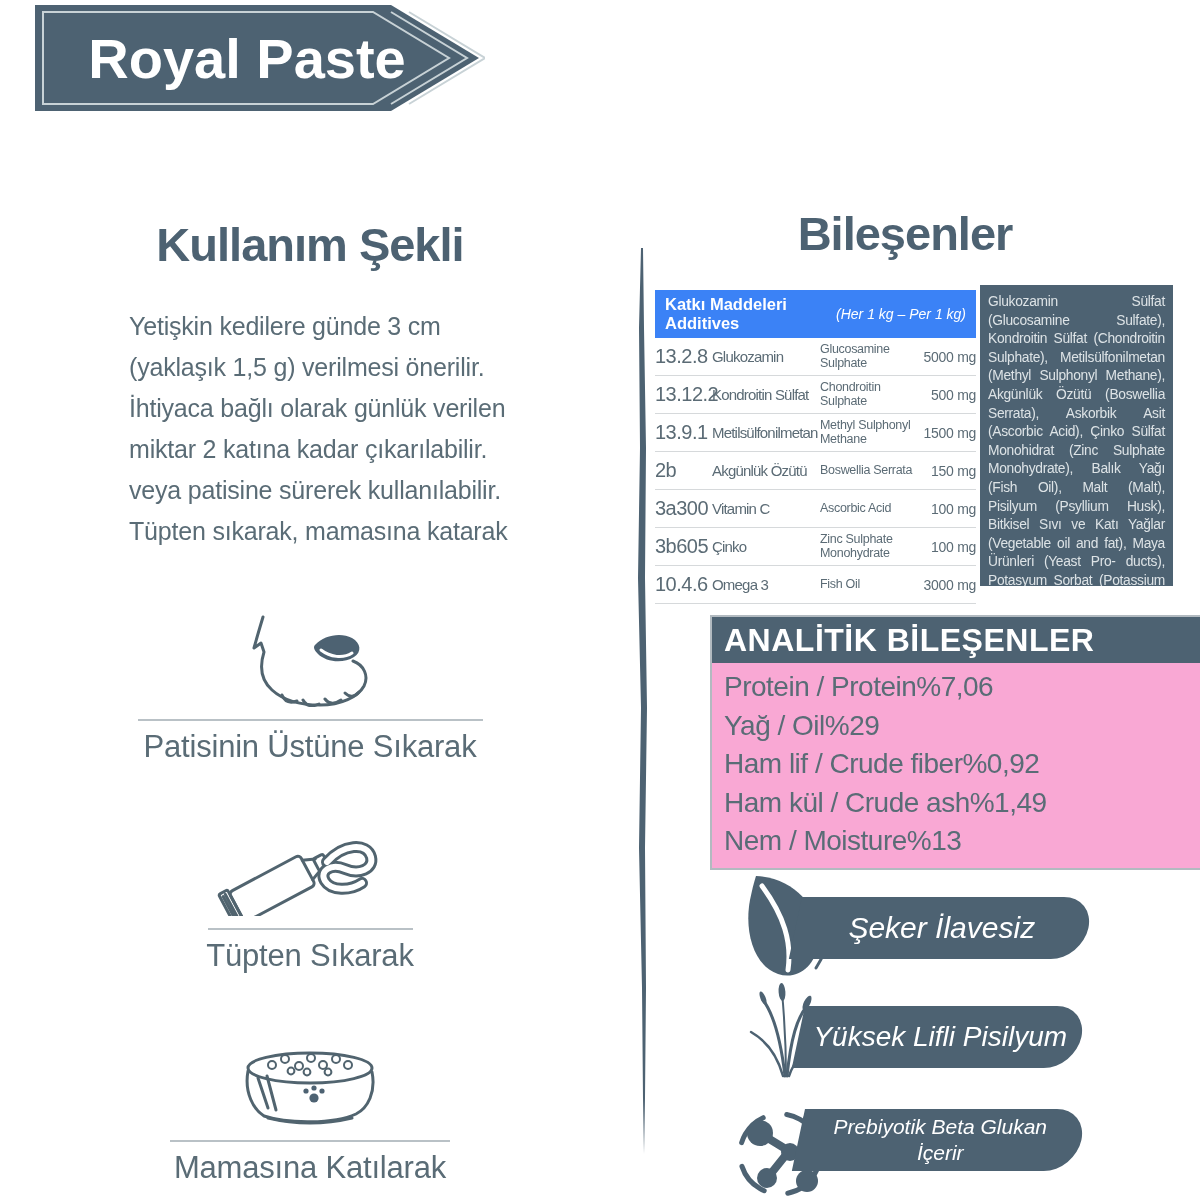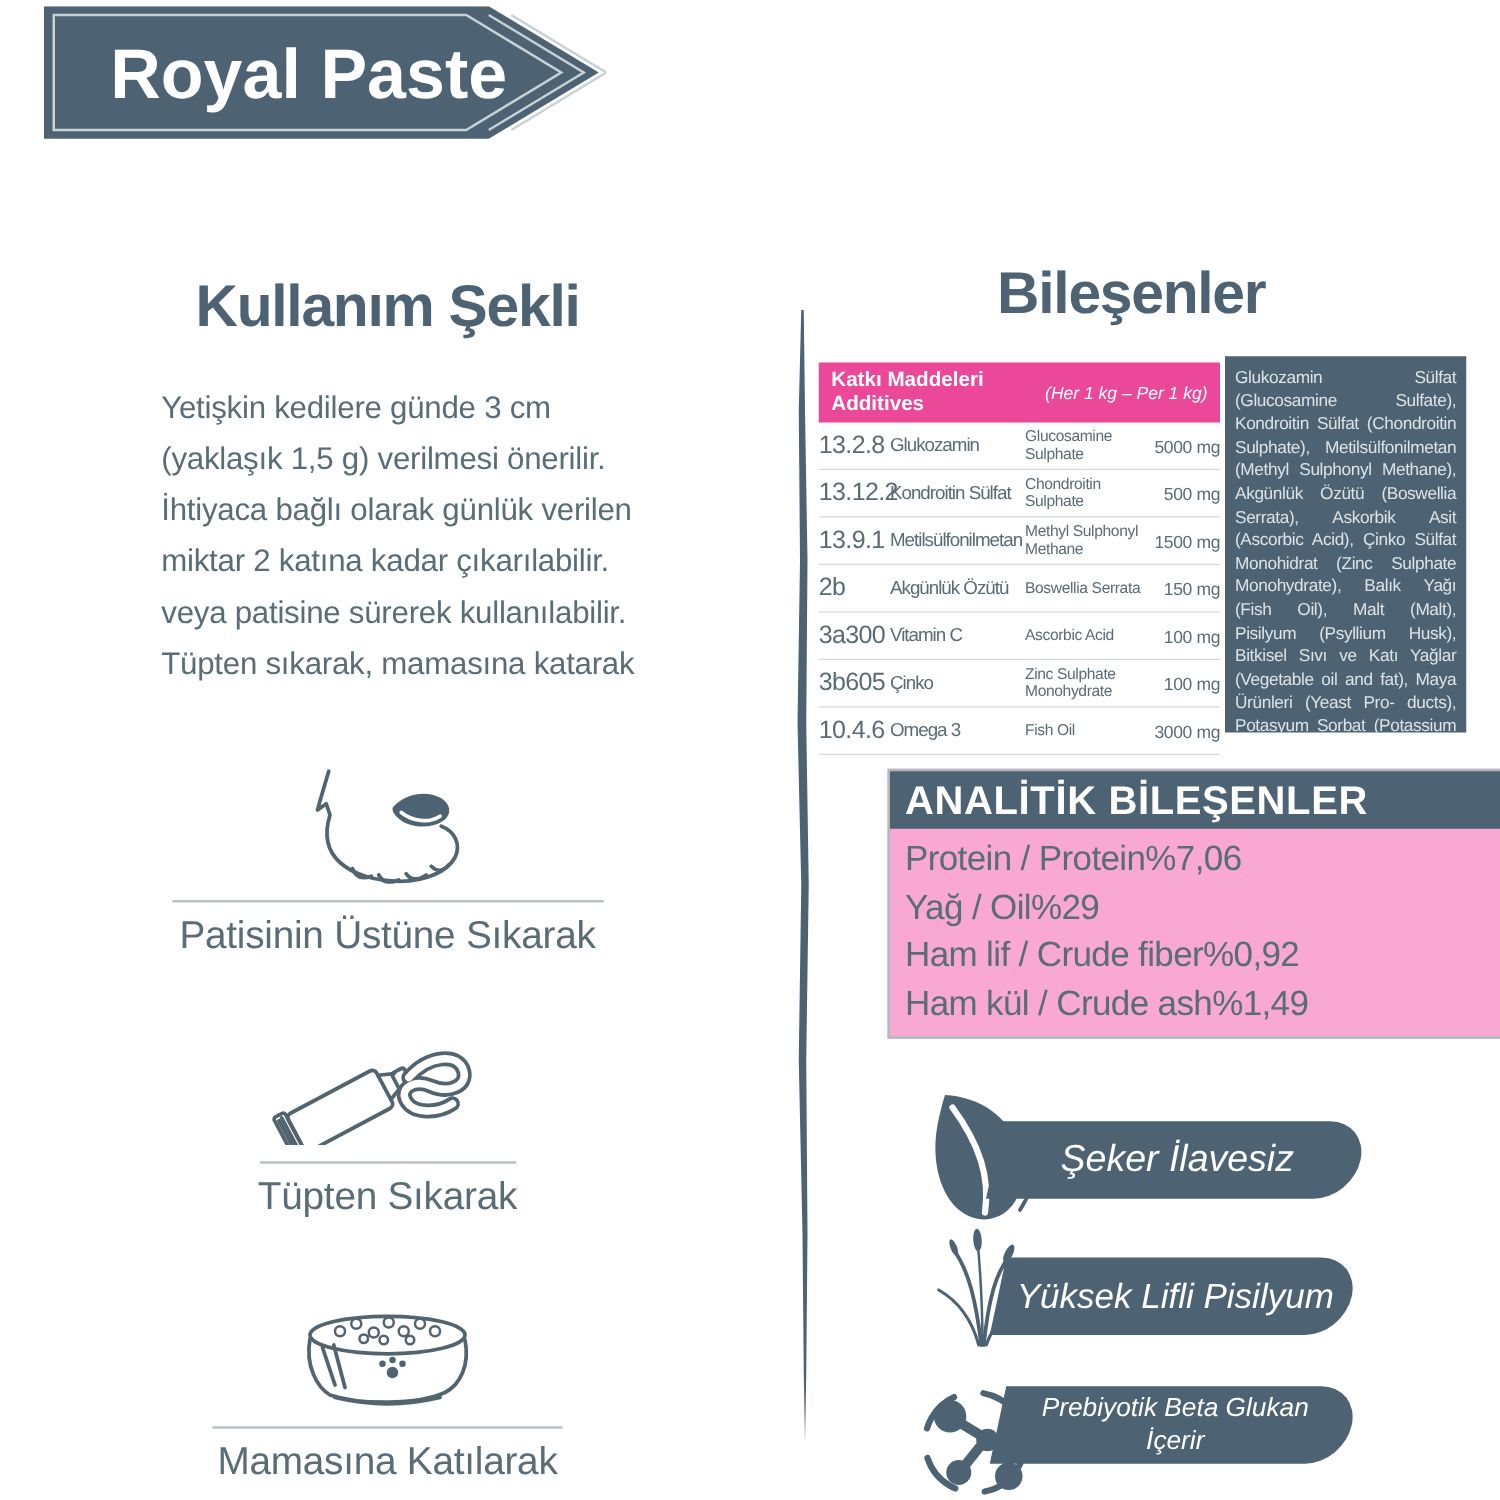--- a/index.html
+++ b/index.html
@@ -20,21 +20,21 @@
   .figure{left:40px;width:540px;text-align:center;}
   .figure .rule{height:2px;background:#b9c1c6;margin:8px auto 8px auto;}
   .figure .caption{font-size:31px;color:#5a6c76;letter-spacing:-0.2px;}
   #fig-paw{top:615px;}  #fig-paw .rule{width:345px;}
   #fig-tube{top:832px;} #fig-tube .rule{width:205px;}
   #fig-bowl{top:1038px;}#fig-bowl .rule{width:280px;}
   
   #divider{left:630px;top:248px;width:26px;height:910px;}
   
   #additives{left:655px;top:290px;width:321px;}
-  .add-header{background:#ec4899;color:#fff;height:48px;display:flex;
+  .add-header{background:#3b82f6;color:#fff;height:48px;display:flex;
               justify-content:space-between;align-items:center;padding:0 10px;box-sizing:border-box;}
   .add-header .lft{font-weight:bold;font-size:16.5px;line-height:1.15;}
   .add-header .rgt{font-style:italic;font-size:14px;white-space:nowrap;}
   .add-row{display:grid;grid-template-columns:57px 108px 1fr 58px;align-items:center;
            min-height:35px;border-bottom:1px solid #d6d9db;color:#5b6b75;padding:1px 0;}
   .add-row .code{font-size:20px;letter-spacing:-0.5px;}
   .add-row .tr{font-size:15px;letter-spacing:-0.8px;}
   .add-row .en{font-size:12.5px;line-height:13.5px;letter-spacing:-0.3px;}
   .add-row .amt{font-size:14px;text-align:right;letter-spacing:-0.3px;}
   
@@ -221,20 +221,24 @@
       <div class="val">%29</div>
     </div>
     <div class="an-row">
       <div class="lab">Ham lif / Crude fiber</div>
       <div class="val">%0,92</div>
     </div>
     <div class="an-row">
       <div class="lab">Ham kül / Crude ash</div>
       <div class="val">%1,49</div>
     </div>
+    <div class="an-row">
+      <div class="lab">Nem / Moisture</div>
+      <div class="val">%13</div>
+    </div>
   </div>
 </div>
 
 <svg class="abs badge-icon" id="badge-icon-1" width="88" height="110" viewBox="0 0 88 110">
   <path d="M14,4 C52,6 78,34 76,70 C74,96 54,108 36,102 C12,94 2,60 8,28 C10,18 12,10 14,4 Z" fill="#4d6272"></path>
   <path d="M20,14 C42,44 50,70 46,98" fill="none" stroke="#ffffff" stroke-width="5" stroke-linecap="round"></path>
   <path d="M82,38 C88,58 86,78 74,96" fill="none" stroke="#4d6272" stroke-width="3" stroke-linecap="round"></path>
 </svg>
 <div class="abs pill" id="pill-1">
   <div class="lbl">Şeker İlavesiz</div>

